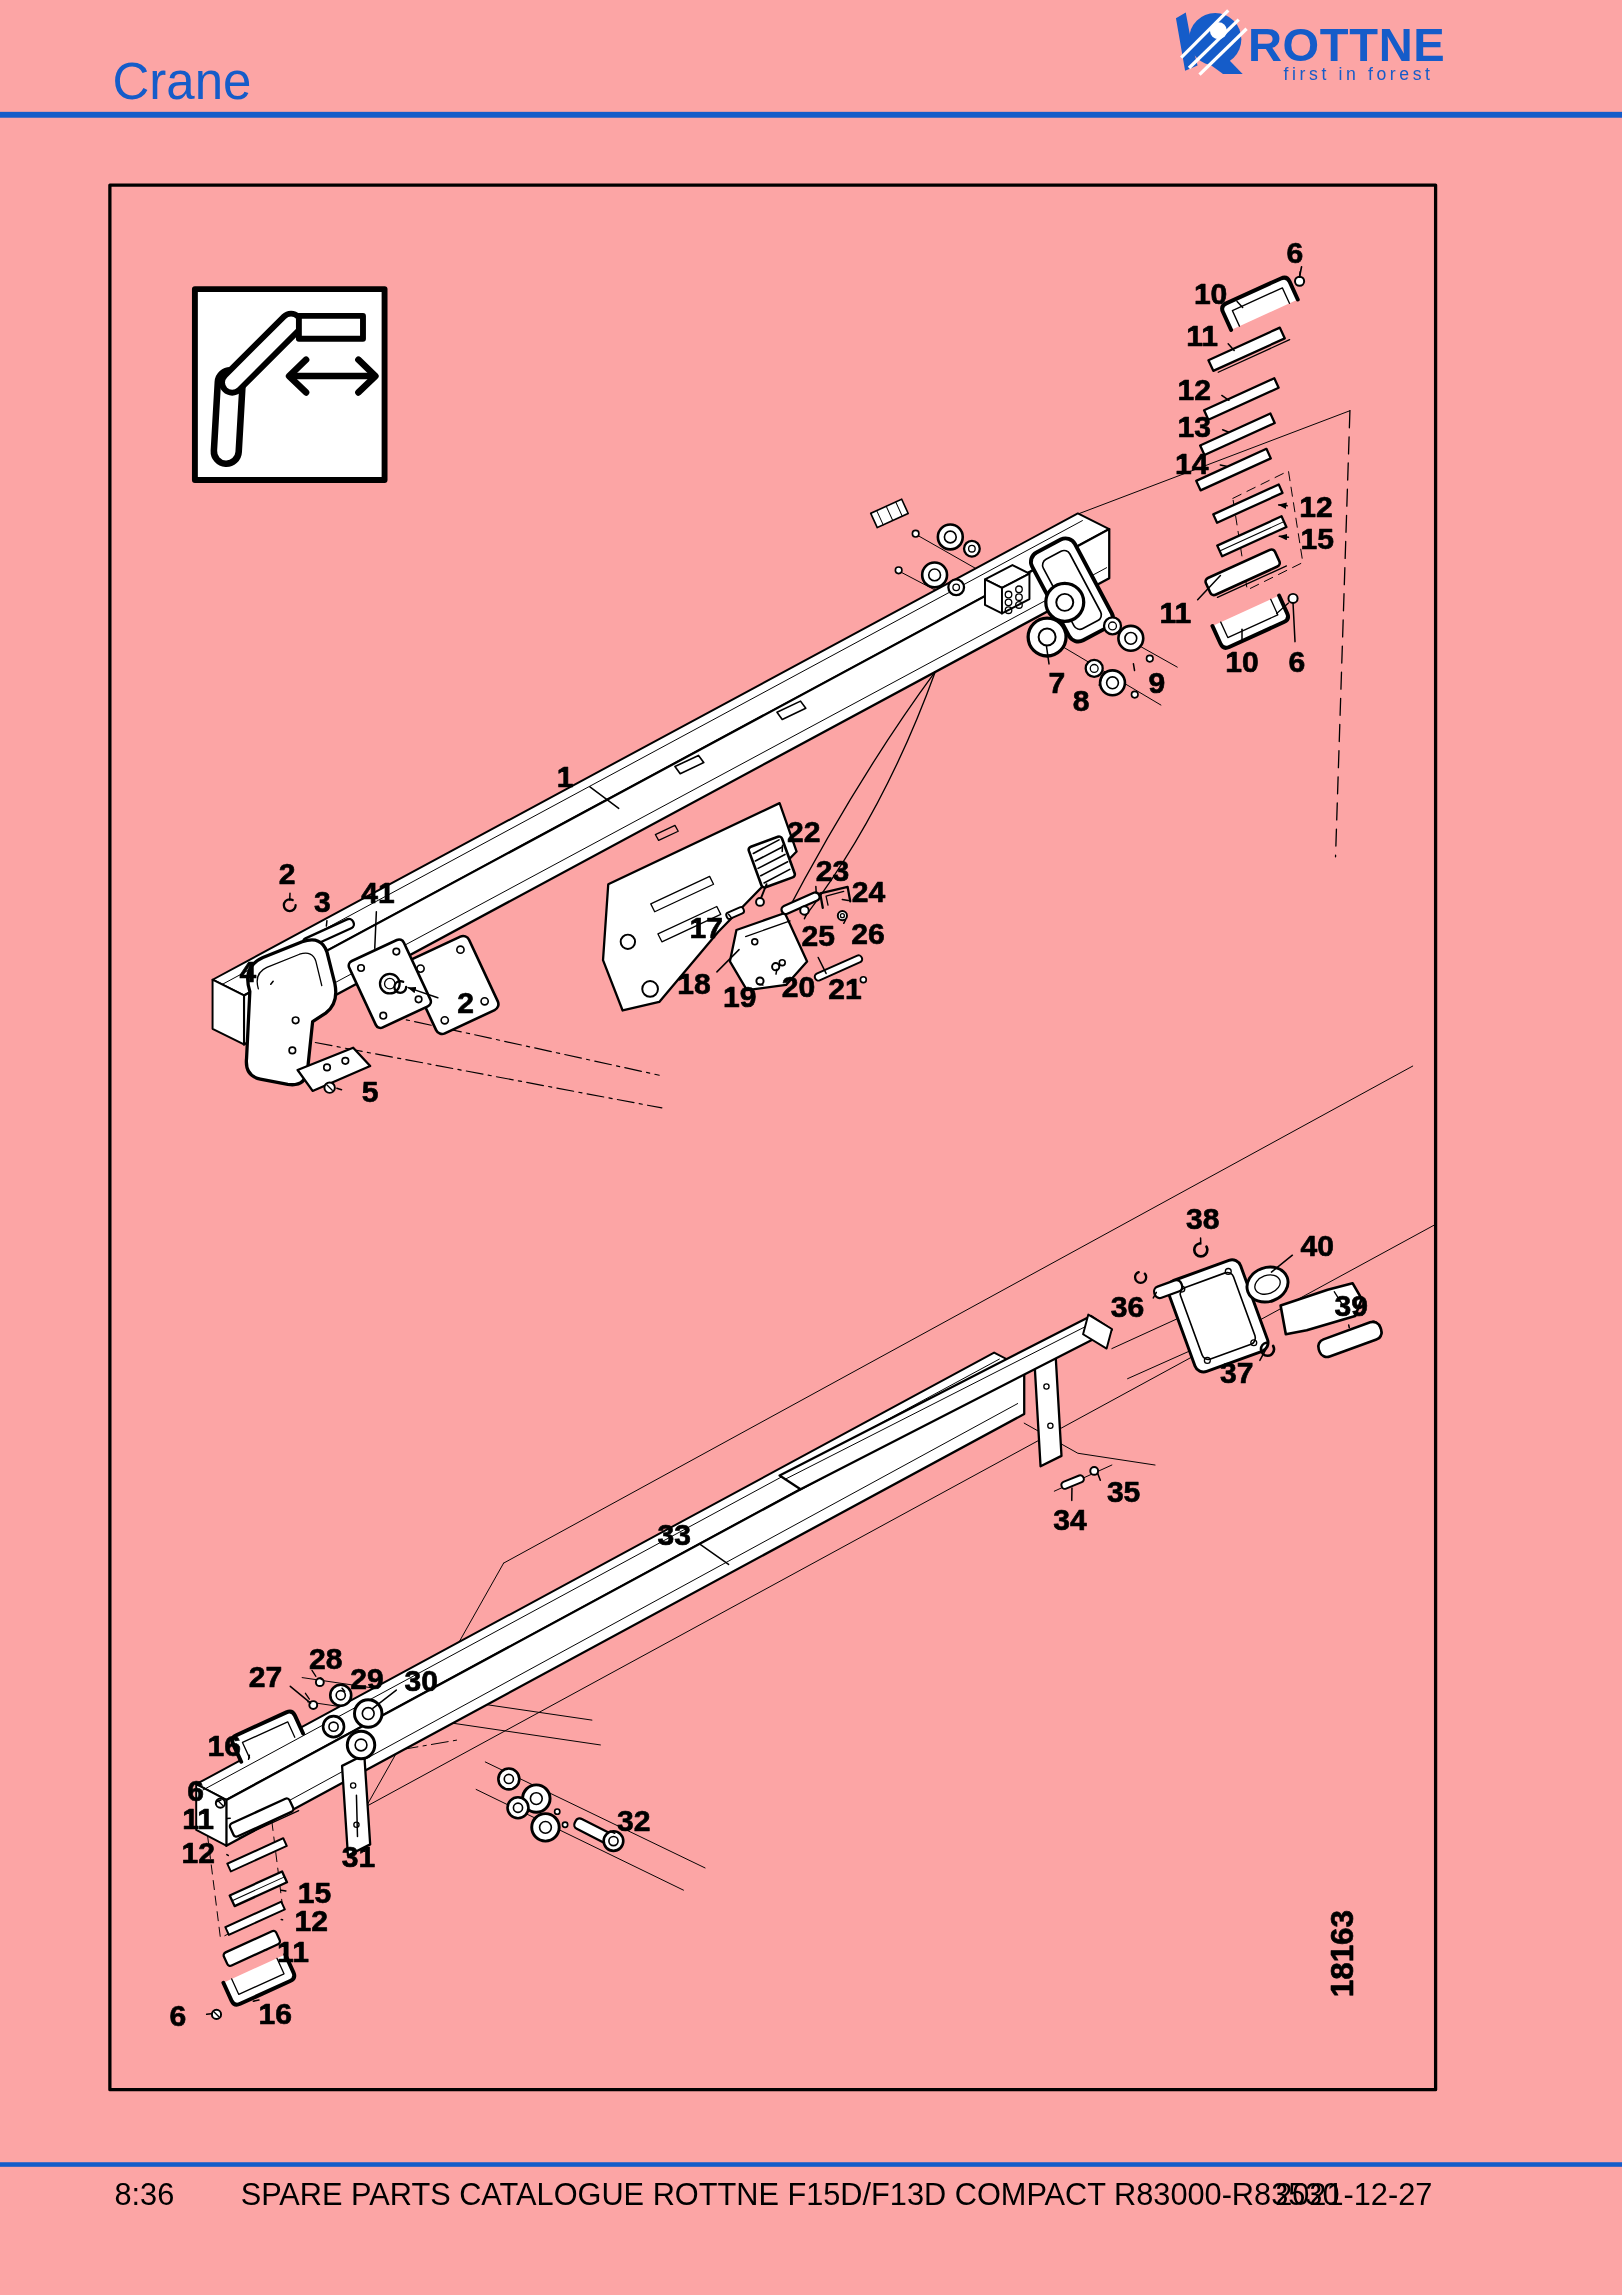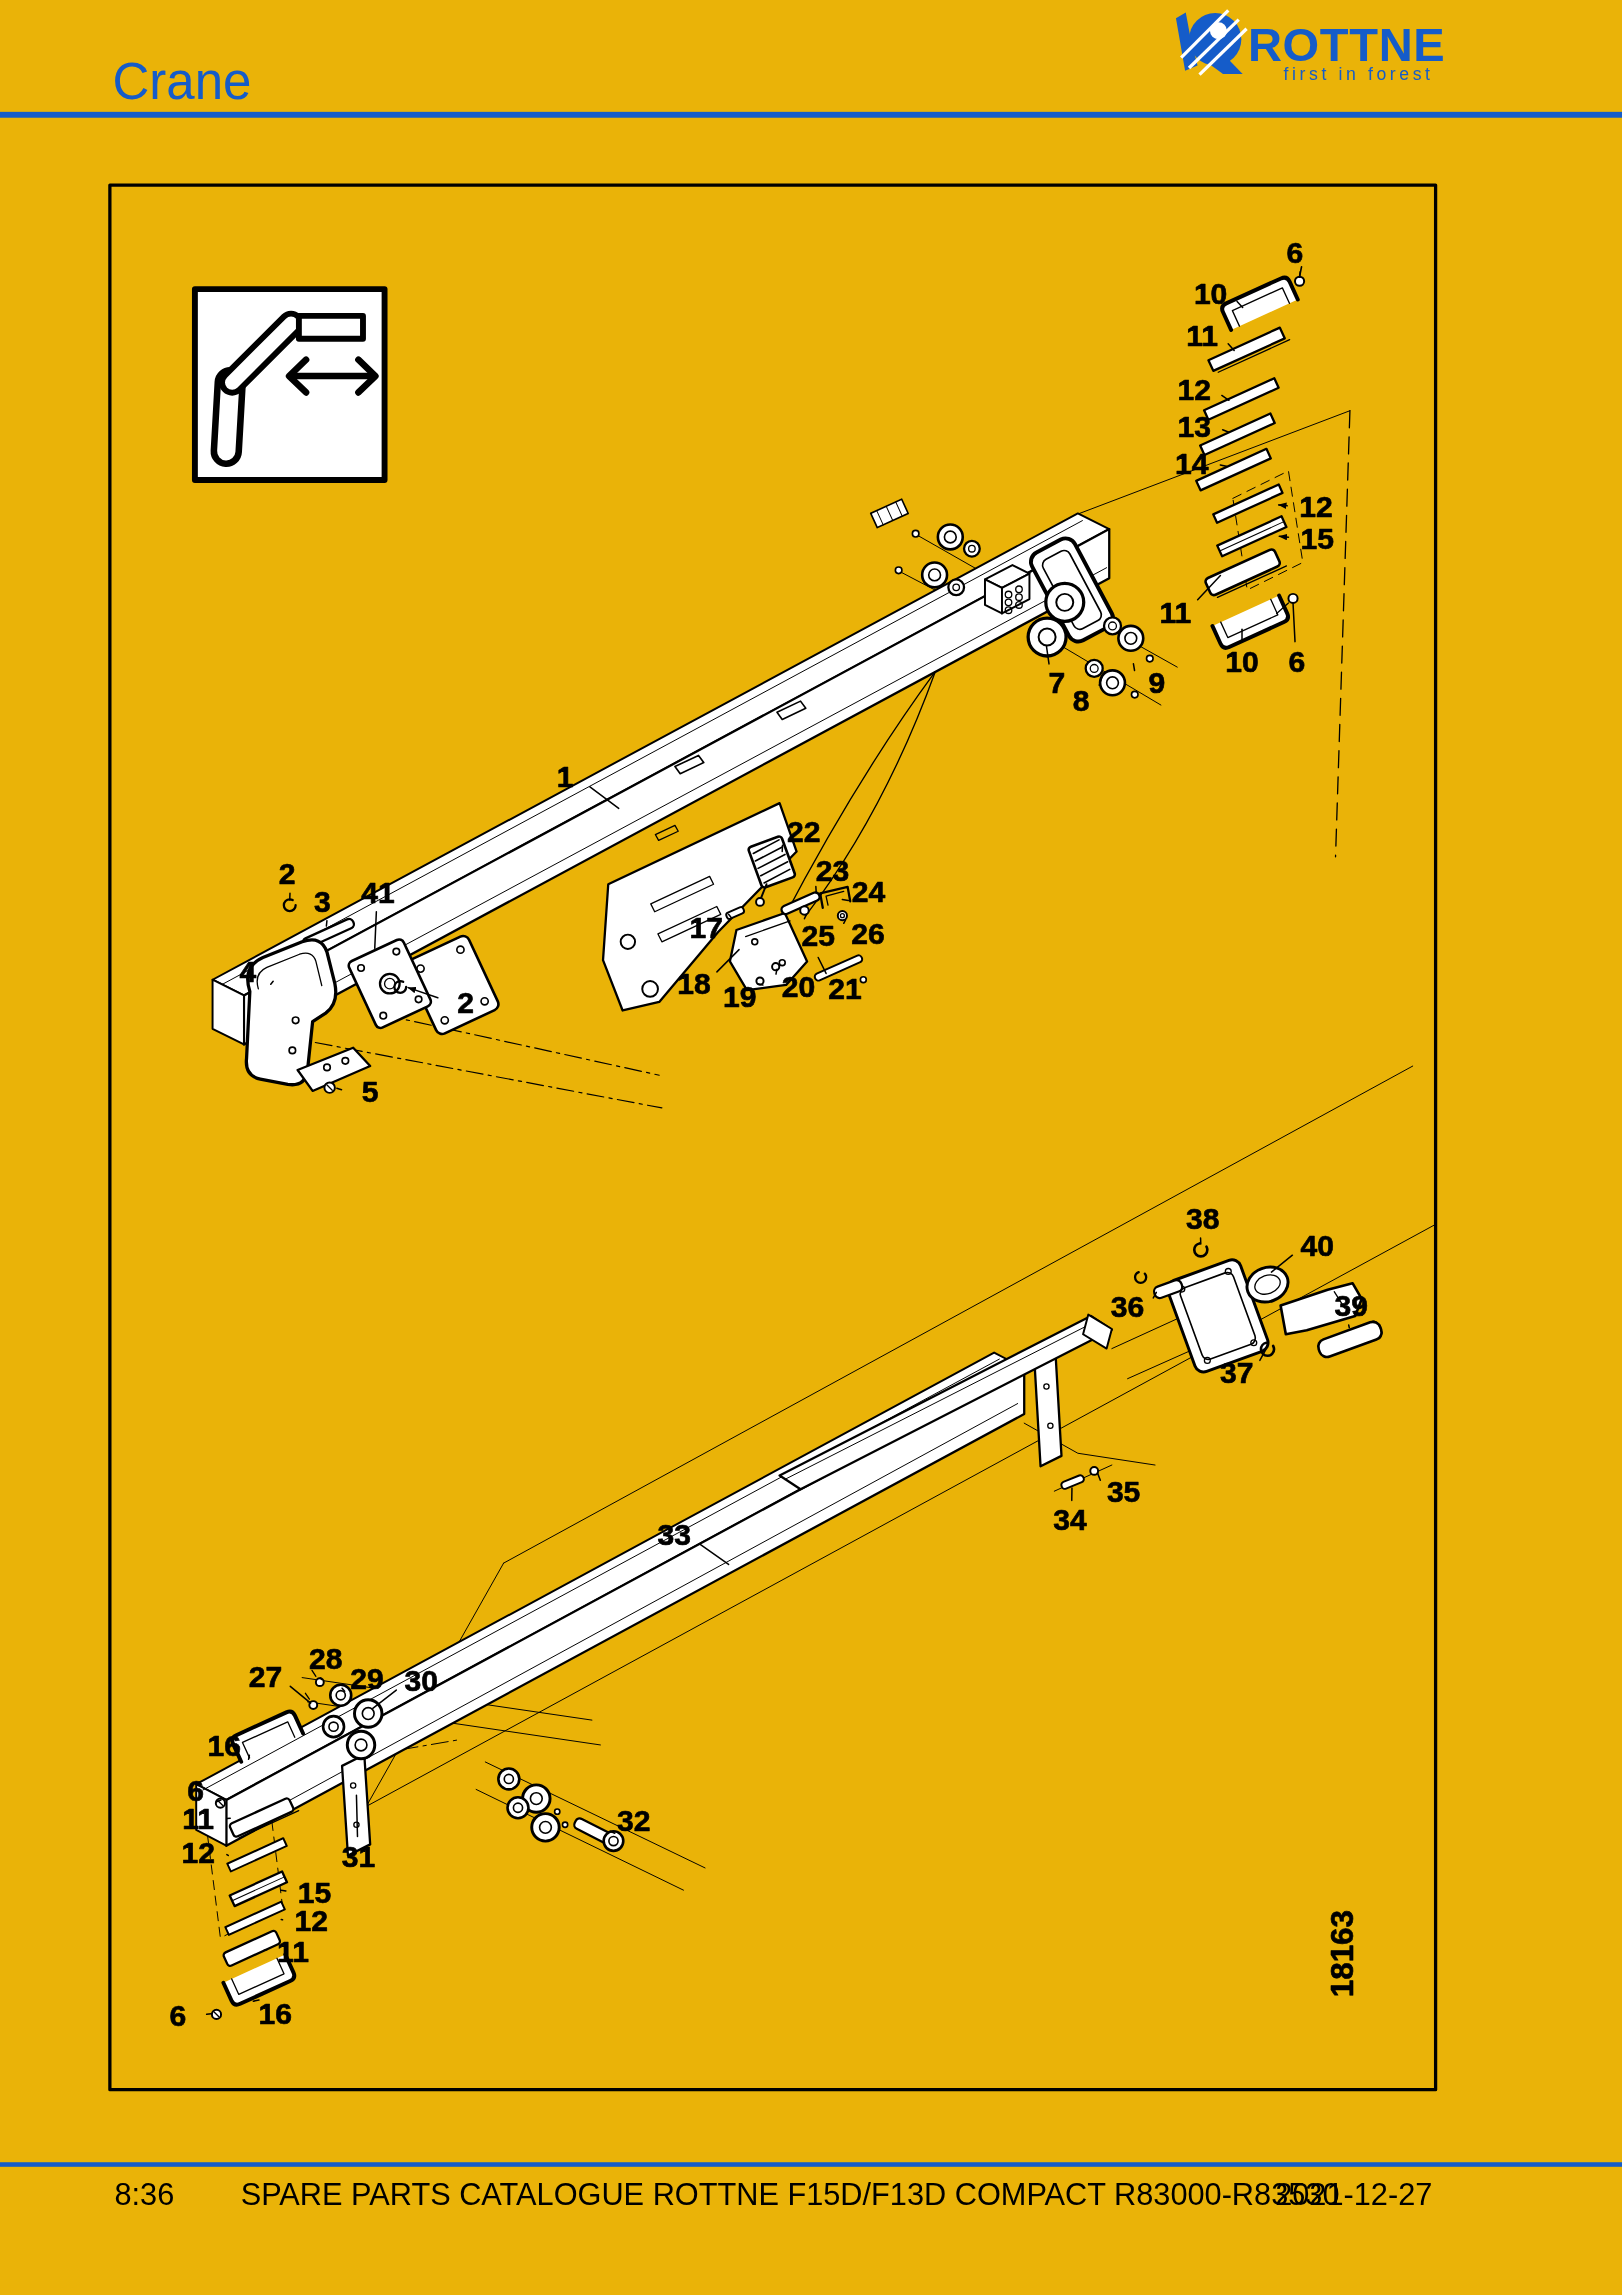--- a/index.html
+++ b/index.html
@@ -1,16 +1,16 @@
 <!DOCTYPE html>
 <html style="font-size:10.5px"><head>
 <meta charset="utf-8">
 <style>
   html,body{margin:0;padding:0;background:#fff;}
-  .page{position:relative;width:1622px;height:2295px;background:#eab308;overflow:hidden;
+  .page{position:relative;width:1622px;height:2295px;background:#fca5a5;overflow:hidden;
         font-family:"Liberation Sans",sans-serif;}
   svg{position:absolute;left:0;top:0;}
   .callout{font:700 46px "Liberation Sans",sans-serif;fill:#000;text-anchor:middle;dominant-baseline:central;}
   .leader{stroke:#000;stroke-width:2.3;fill:none;}
   .title-blue{font:400 78px "Liberation Sans",sans-serif;}
   .brand{font:700 72px "Liberation Sans",sans-serif;letter-spacing:1px;}
   .tagline{font:400 27px "Liberation Sans",sans-serif;letter-spacing:5.5px;}
   .footer-txt{font:400 47px "Liberation Sans",sans-serif;fill:#000;}
   .fignum{font:700 48px "Liberation Sans",sans-serif;fill:#000;}.wf{fill:#fff}
   .s1{stroke-width:1.5}.s2{stroke-width:2}.s25{stroke-width:2.5}.s3{stroke-width:3}

